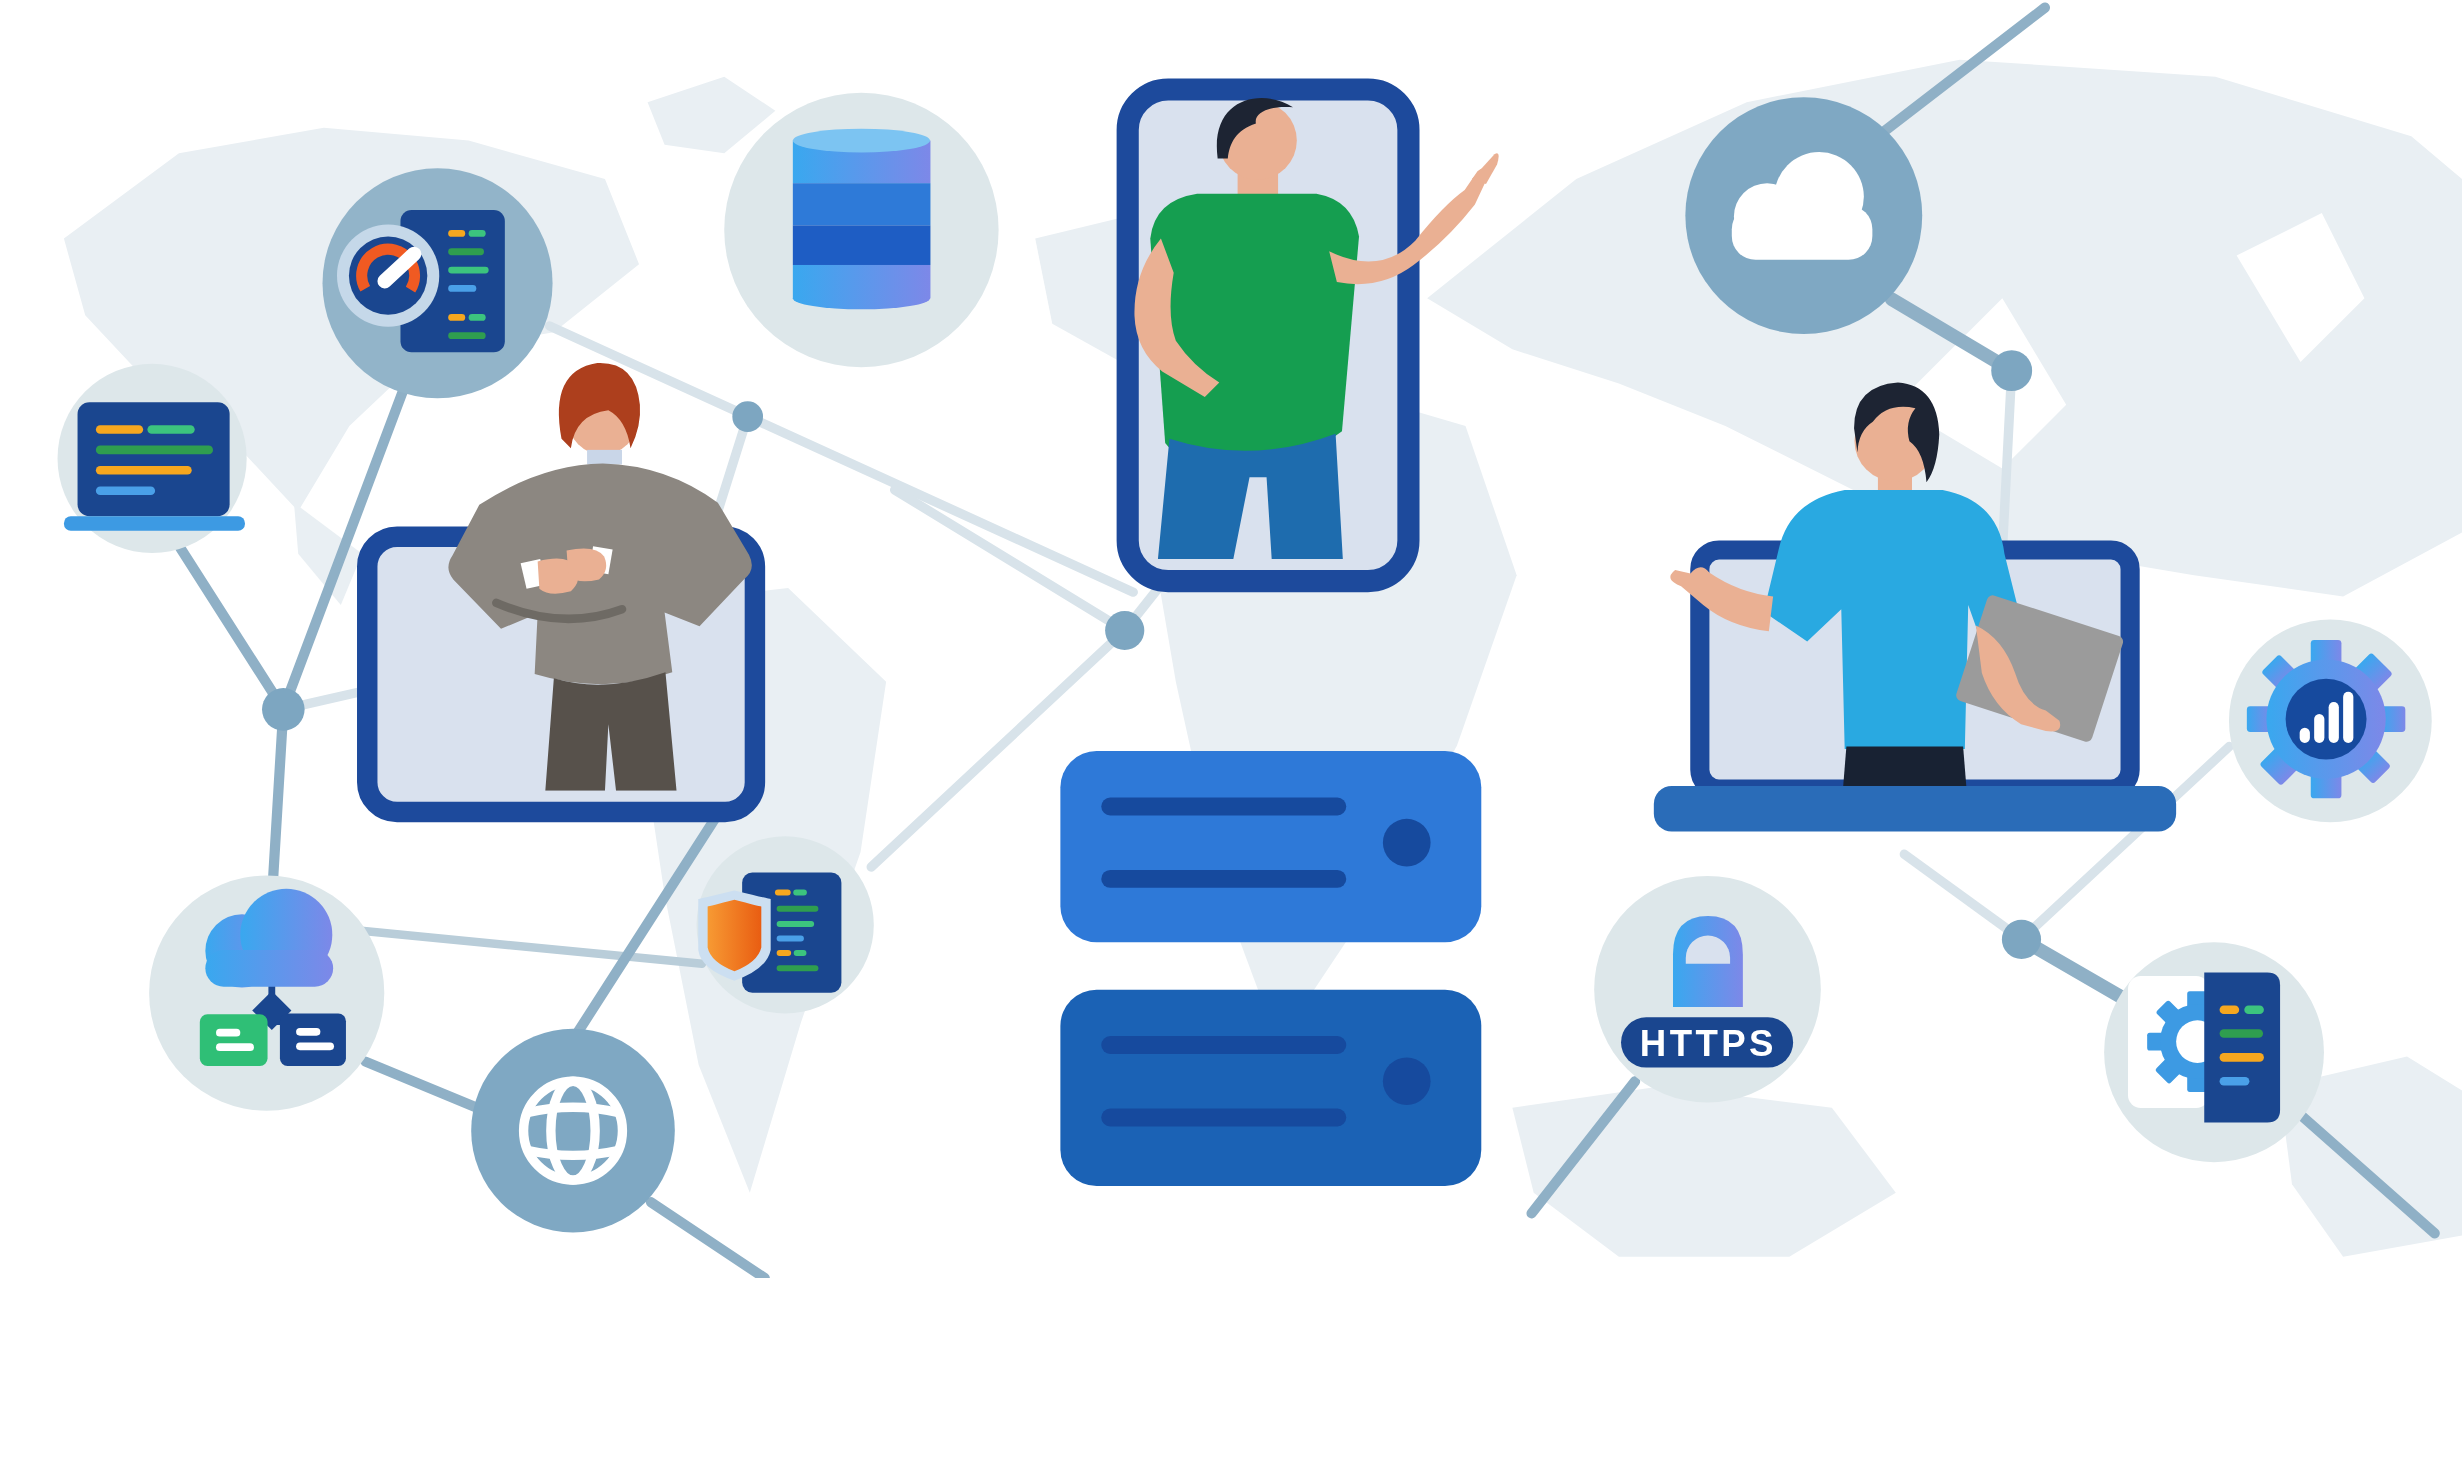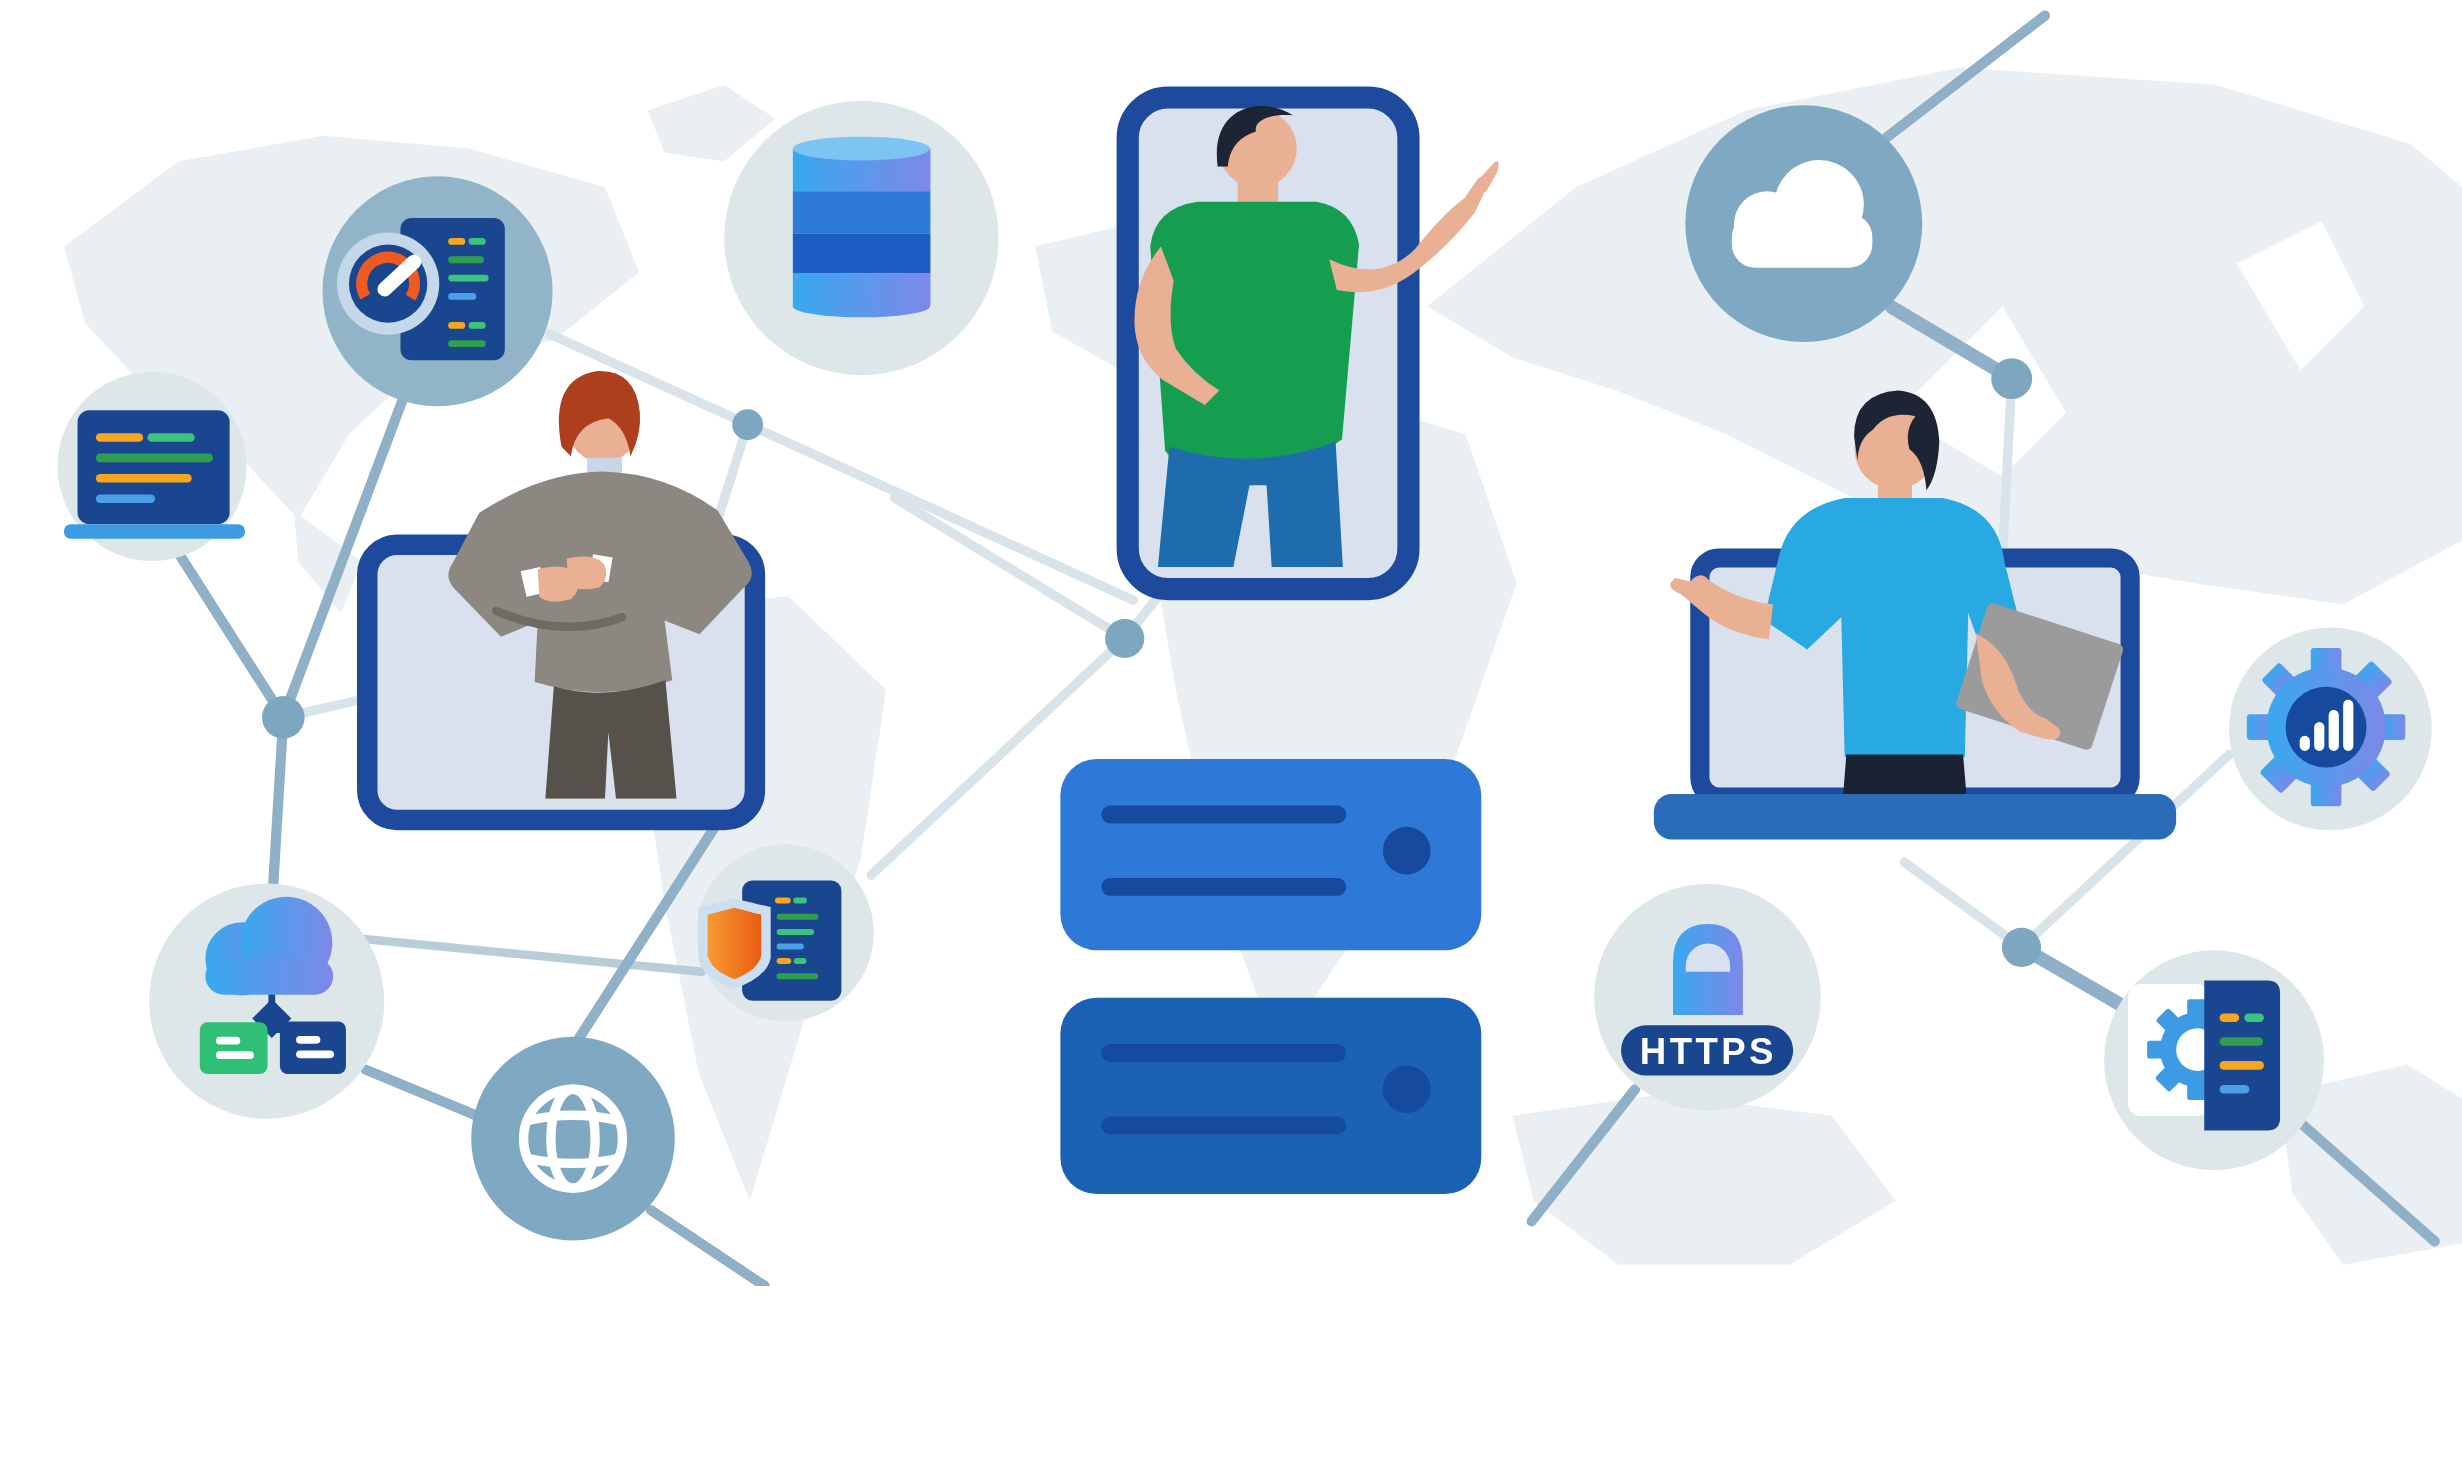--- a/index.html
+++ b/index.html
@@ -1,16 +1,16 @@
 <!DOCTYPE html>
 <html style="--bg: #ffffff; --map: #e9eff3; --line_light: #d8e3ea; --line_mid: #b9cdd9; --line_steel: #8fb0c6; --node_dot: #7da6c1; --circle_pale: #dde7ea; --circle_steel: #7fa8c3; --circle_steel_light: #92b4c9; --navy: #1a468f; --device_navy: #1d4a9c; --screen: #d9e1ee; --server_blue: #2e79d8; --server_deep: #1b62b5; --server_detail: #164a9e; --code_orange: #f6a71f; --code_green_bright: #3cc47e; --code_green: #2f9e4f; --code_blue: #4aa0e8; --laptop_base_small: #3d9ae3; --laptop_base_big: #2a6cb8; --gauge_ring: #c5d8e9; --gauge_orange: #f05a22; --grad_blue_a: #39a8ef; --grad_blue_b: #7d88e8; --db_top: #7cc4f2; --db_band2: #2e7ad8; --db_band3: #1e5dc4; --shield_orange_a: #f79a33; --shield_orange_b: #e95d12; --shield_border: #ccdff1; --green_card: #2fbf76; --skin: #eab093; --hair_dark: #1d2433; --hair_red: #ad3f1d; --shirt_green: #159e50; --jeans: #1e6cae; --shirt_cyan: #29a9e1; --pants_dark: #182233; --suit_gray: #8c8781; --suit_pants: #57514b; --device_gray: #9b9b9b;font-size:7.9px"><head>
 <meta charset="utf-8">
 <style>
   html,body{margin:0;padding:0;background:#ffffff;}
-  .stage{width:100%;max-width:2846px;margin:8px auto;}
+  .stage{width:100%;max-width:2846px;margin:0 auto;}
   svg{display:block;width:100%;height:auto;background:var(--bg,#ffffff);}
   .map{fill:var(--map,#e9eff3);}
   .mapcut{fill:#ffffff;}
   .lline{stroke:var(--line_light,#d8e3ea);stroke-width:22;stroke-linecap:round;fill:none;}
   .mline{stroke:var(--line_mid,#b9cdd9);stroke-width:20;stroke-linecap:round;fill:none;}
   .sline{stroke:var(--line_steel,#8fb0c6);stroke-width:24;stroke-linecap:round;fill:none;}
   .sthick{stroke-width:32;}
   .node{fill:var(--node_dot,#7da6c1);}
   .cpale{fill:var(--circle_pale,#dde7ea);}
   .csteel{fill:var(--circle_steel,#7fa8c3);}

